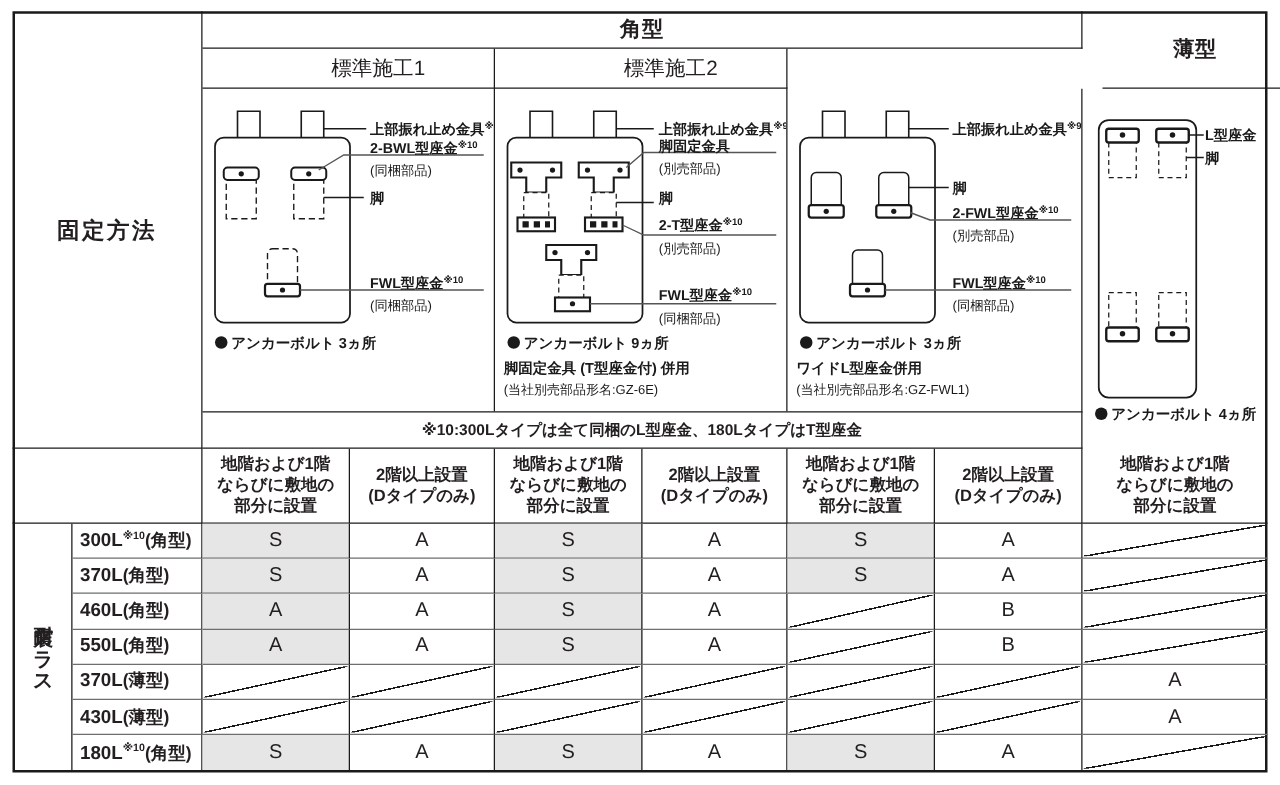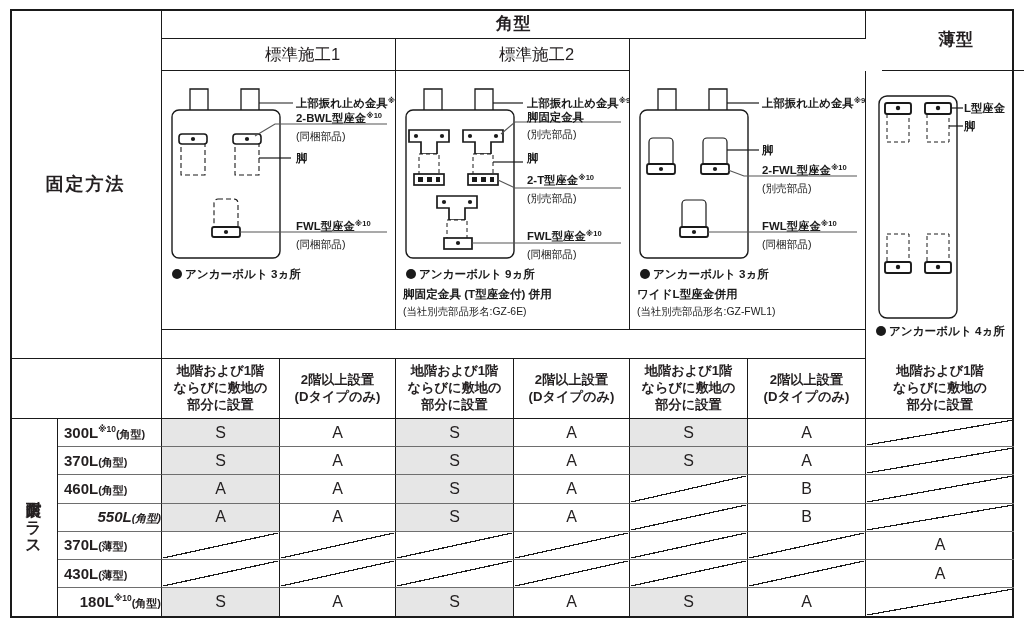--- a/index.html
+++ b/index.html
@@ -14,21 +14,21 @@
   .br{border-right:1.4px solid #1a1a1a;}
   .bt{border-top:1.4px solid #1a1a1a;}
   .bb{border-bottom:1.4px solid #1a1a1a;}
   .thin{border-bottom:1px solid #6e6e6e;}
 
   .hdr{font-size:17px;font-weight:700;letter-spacing:.5px;}
   .hdr2{font-size:16.5px;font-weight:400;margin-left:48px;}
   .fixlabel{font-size:18px;font-weight:700;letter-spacing:2px;}
   .colhdr{font-size:13.2px;line-height:1.28;font-weight:700;}
   .rowlabel{font-size:15px;font-weight:700;white-space:nowrap;}
-  .rowlabel .sm{font-size:11px;}
+  .rowlabel .sm{font-size:14px;}
   .rowlabel .sup{font-size:8.5px;vertical-align:super;}
   .val{font-size:16px;font-weight:400;}
   .shade{background:#e6e6e6;}
   .note{font-size:12.4px;font-weight:700;}
 
   
   .vert{writing-mode:vertical-rl;text-orientation:upright;font-size:16px;font-weight:700;letter-spacing:1px;line-height:1;}
 
   
   .diag{position:absolute;inset:0;}
@@ -225,20 +225,21 @@
         <text class="lbl" x="97" y="40">L型座金</text>
         <text class="lbl" x="97" y="58">脚</text>
 
         <circle cx="14" cy="259" r="5" fill="#1a1a1a"></circle>
         <text class="blt" x="22" y="263">アンカーボルト 4ヵ所</text>
       </svg>
     </div>
   </div>
 
   <div class="c bt br bb" style="left:162px;top:329px;width:704px;height:30px;gap:26px;">
+    <span class="note">※10:300Lタイプは全て同梱のL型座金、180LタイプはT型座金</span>
   </div>
 
   <div class="c br bb" style="left:10px;top:359px;width:152px;height:60px;"></div>
 
   <div class="c br bb colhdr" style="left:162px;top:359px;width:118px;height:60px;padding:0 4px;white-space:pre-line;">地階および1階
 ならびに敷地の
 部分に設置</div>
   <div class="c br bb colhdr" style="left:280px;top:359px;width:116px;height:60px;padding:0 4px;white-space:pre-line;">2階以上設置
 (Dタイプのみ)</div>
   <div class="c br bb colhdr" style="left:396px;top:359px;width:118px;height:60px;padding:0 4px;white-space:pre-line;">地階および1階
@@ -325,21 +326,21 @@
       </div>
       <div class="c br thin" style="left:630px;top:475.4px;width:118px;height:28.2px;">
         <div class="diag"></div>
       </div>
       <div class="c br thin" style="left:748px;top:475.4px;width:118px;height:28.2px;">
         <span class="val">B</span>
       </div>
       <div class="c  thin" style="left:866px;top:475.4px;width:148px;height:28.2px;">
         <div class="diag"></div>
       </div>
-      <div class="c br thin" style="left:58px;top:503.6px;width:104px;height:28.2px;justify-content:flex-end;padding-left:6px;font-style:italic;">
+      <div class="c br thin" style="left:58px;top:503.6px;width:104px;height:28.2px;justify-content:flex-start;padding-left:6px;">
         <span class="rowlabel">550L<span class="sm">(角型)</span></span>
       </div>
       <div class="c br thin shade" style="left:162px;top:503.6px;width:118px;height:28.2px;">
         <span class="val">A</span>
       </div>
       <div class="c br thin" style="left:280px;top:503.6px;width:116px;height:28.2px;">
         <span class="val">A</span>
       </div>
       <div class="c br thin shade" style="left:396px;top:503.6px;width:118px;height:28.2px;">
         <span class="val">S</span>
@@ -397,21 +398,21 @@
       </div>
       <div class="c br thin" style="left:630px;top:560px;width:118px;height:28.2px;">
         <div class="diag"></div>
       </div>
       <div class="c br thin" style="left:748px;top:560px;width:118px;height:28.2px;">
         <div class="diag"></div>
       </div>
       <div class="c  thin" style="left:866px;top:560px;width:148px;height:28.2px;">
         <span class="val">A</span>
       </div>
-      <div class="c br " style="left:58px;top:588.2px;width:104px;height:28.2px;justify-content:flex-end;padding-left:6px;">
+      <div class="c br " style="left:58px;top:588.2px;width:104px;height:28.2px;justify-content:flex-start;padding-left:6px;">
         <span class="rowlabel">180L<span class="sup">※10</span><span class="sm">(角型)</span></span>
       </div>
       <div class="c br shade" style="left:162px;top:588.2px;width:118px;height:28.2px;">
         <span class="val">S</span>
       </div>
       <div class="c br" style="left:280px;top:588.2px;width:116px;height:28.2px;">
         <span class="val">A</span>
       </div>
       <div class="c br shade" style="left:396px;top:588.2px;width:118px;height:28.2px;">
         <span class="val">S</span>

